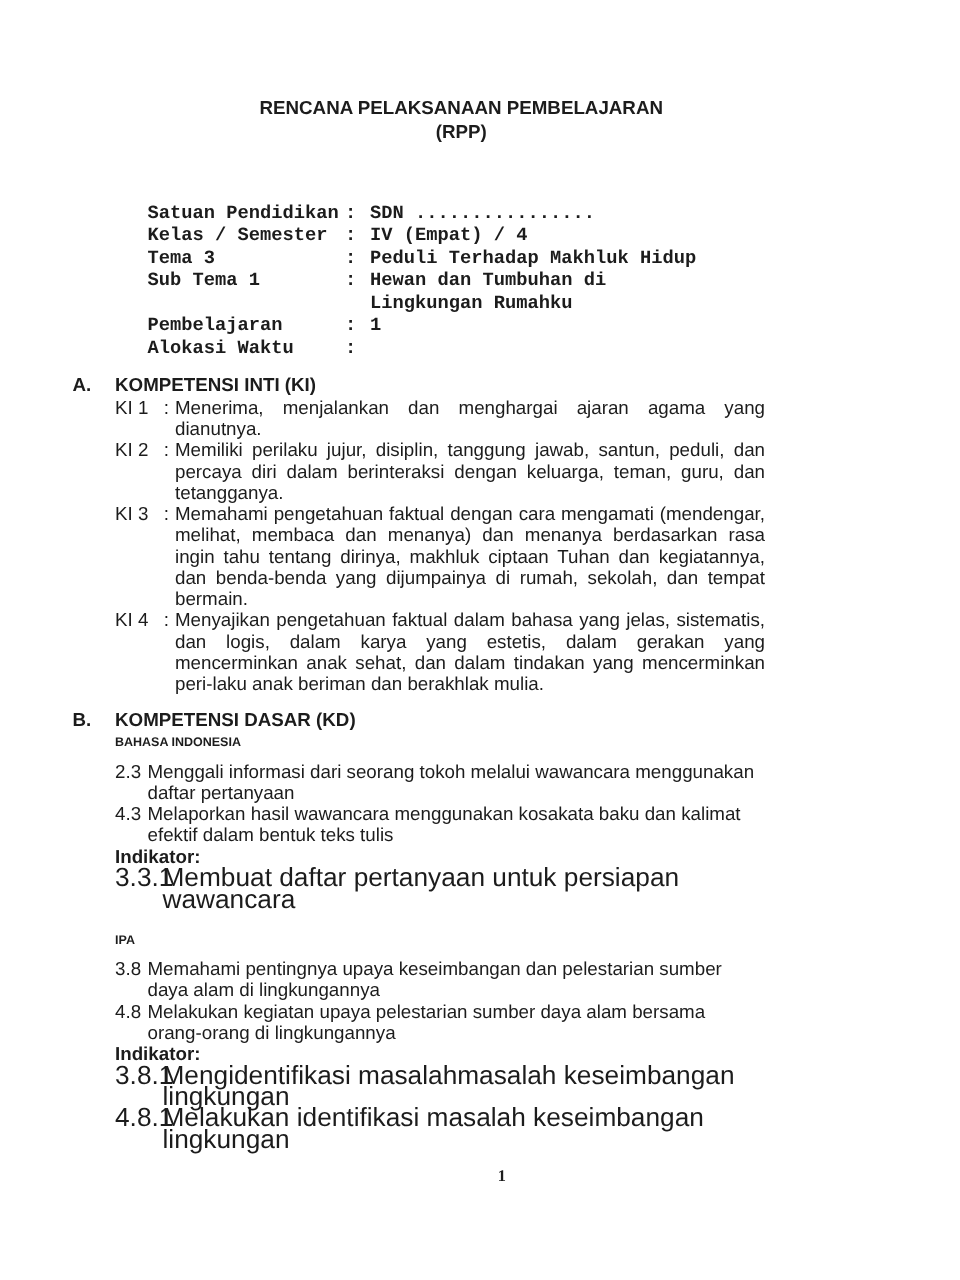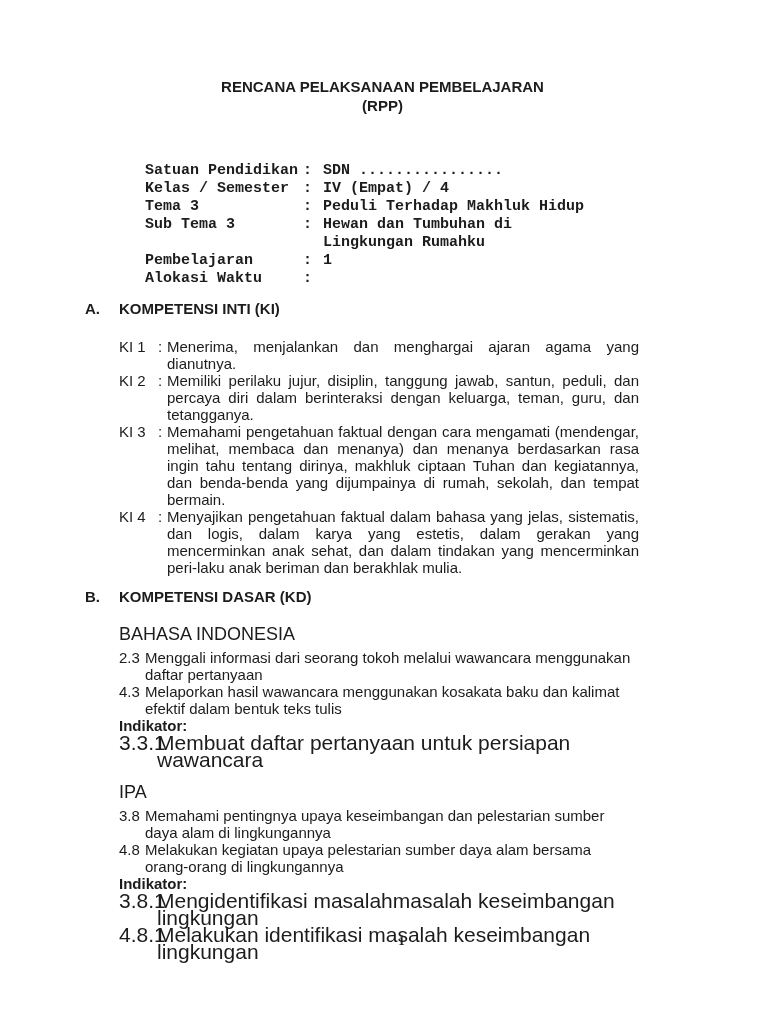--- a/index.html
+++ b/index.html
@@ -7,44 +7,44 @@
   body {
     background:#ffffff;
     font-family:"Liberation Sans","DejaVu Sans",sans-serif;
     color:#1c1c1c;
     position:relative;
     overflow:hidden;
     -webkit-font-smoothing:antialiased;
   }
   .page {
     position:absolute; inset:0;
-    padding:74px 88px 0 85px; 
+    padding:74px 88px 0 58px; 
     border-radius:13px;
   }
   
   .doc-title { text-align:center; font-weight:bold; font-size:15px; line-height:19px; margin-top:3px; }
   
   .info-block { margin:47px 0 0 60px; }
   .info-row { display:flex; font-weight:bold; font-size:15px; line-height:18px;font-family:Liberation Mono, monospace; }
   .info-label { width:158px; flex:none; }
   .info-colon { width:20px; flex:none; }
   .info-value { width:280px; }
   
   .section-head { display:flex; font-weight:bold; font-size:15px; line-height:18px; }
   .section-letter { width:34px; flex:none; }
   .section-a { margin-top:12px; }
   .section-b { margin-top:12px; }
-  .section-body { margin-left:34px;margin-top:20px; }
+  .section-body { margin-left:34px; }
   
   .ki-item { display:flex; font-size:15px; line-height:17px; }
   .ki-label { width:39px; flex:none; }
   .ki-colon { width:9px; flex:none; }
   .ki-text { width:472px; text-align:justify; }
   
-  .subject-name { font-weight:normal; font-size:18px; line-height:17px; }
+  .subject-name { font-weight:bold; font-size:10px; line-height:17px; }
   .subject-gap { margin-top:16px; }
   .kd-list { margin-top:6px; }
   .kd-item { display:flex; font-size:15px; line-height:17px; }
   .kd-num { width:26px; flex:none; }
   .kd-text { width:490px; }
   .indicator-label { font-weight:bold; font-size:15px; line-height:17px; }
   .ind-item { display:flex; font-size:21px; line-height:17px; }
   .ind-num { width:38px; flex:none; }
   .ind-text { width:485px; }
   
@@ -75,21 +75,21 @@
       <span class="info-label">Kelas / Semester</span>
       <span class="info-colon">:</span>
       <span class="info-value">IV (Empat) / 4</span>
     </div>
     <div class="info-row">
       <span class="info-label">Tema 3</span>
       <span class="info-colon">:</span>
       <span class="info-value">Peduli Terhadap Makhluk Hidup</span>
     </div>
     <div class="info-row">
-      <span class="info-label">Sub Tema 3</span>
+      <span class="info-label">Sub Tema 1</span>
       <span class="info-colon">:</span>
       <span class="info-value">Hewan dan Tumbuhan di Lingkungan Rumahku</span>
     </div>
     <div class="info-row">
       <span class="info-label">Pembelajaran</span>
       <span class="info-colon">:</span>
       <span class="info-value">1</span>
     </div>
     <div class="info-row">
       <span class="info-label">Alokasi Waktu</span>

